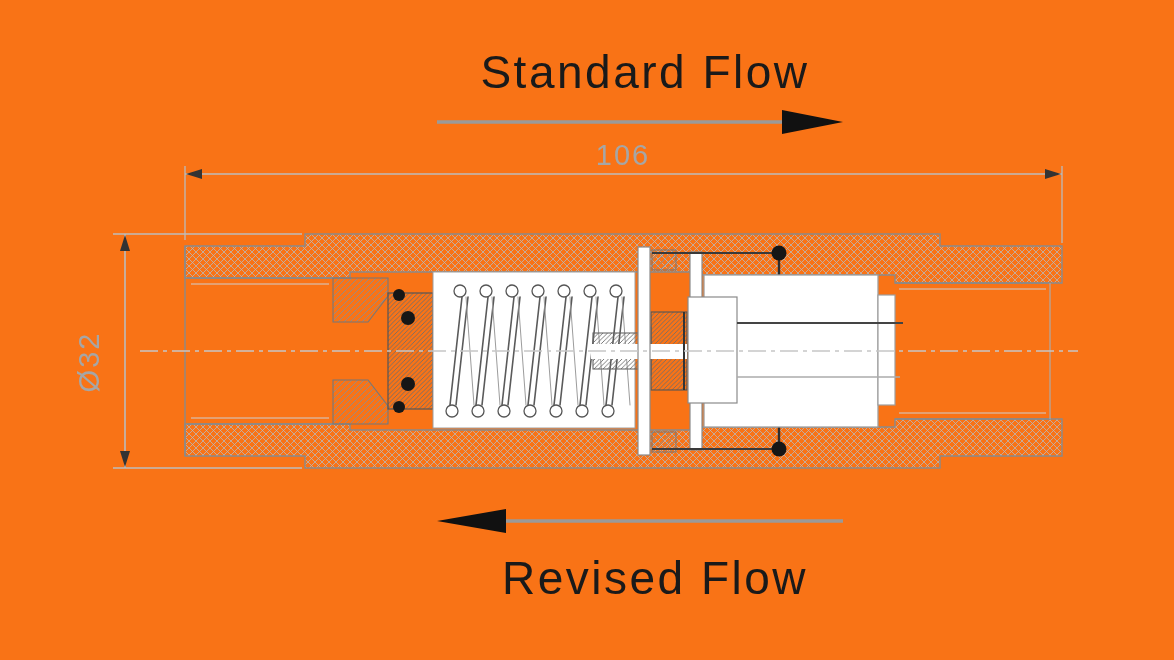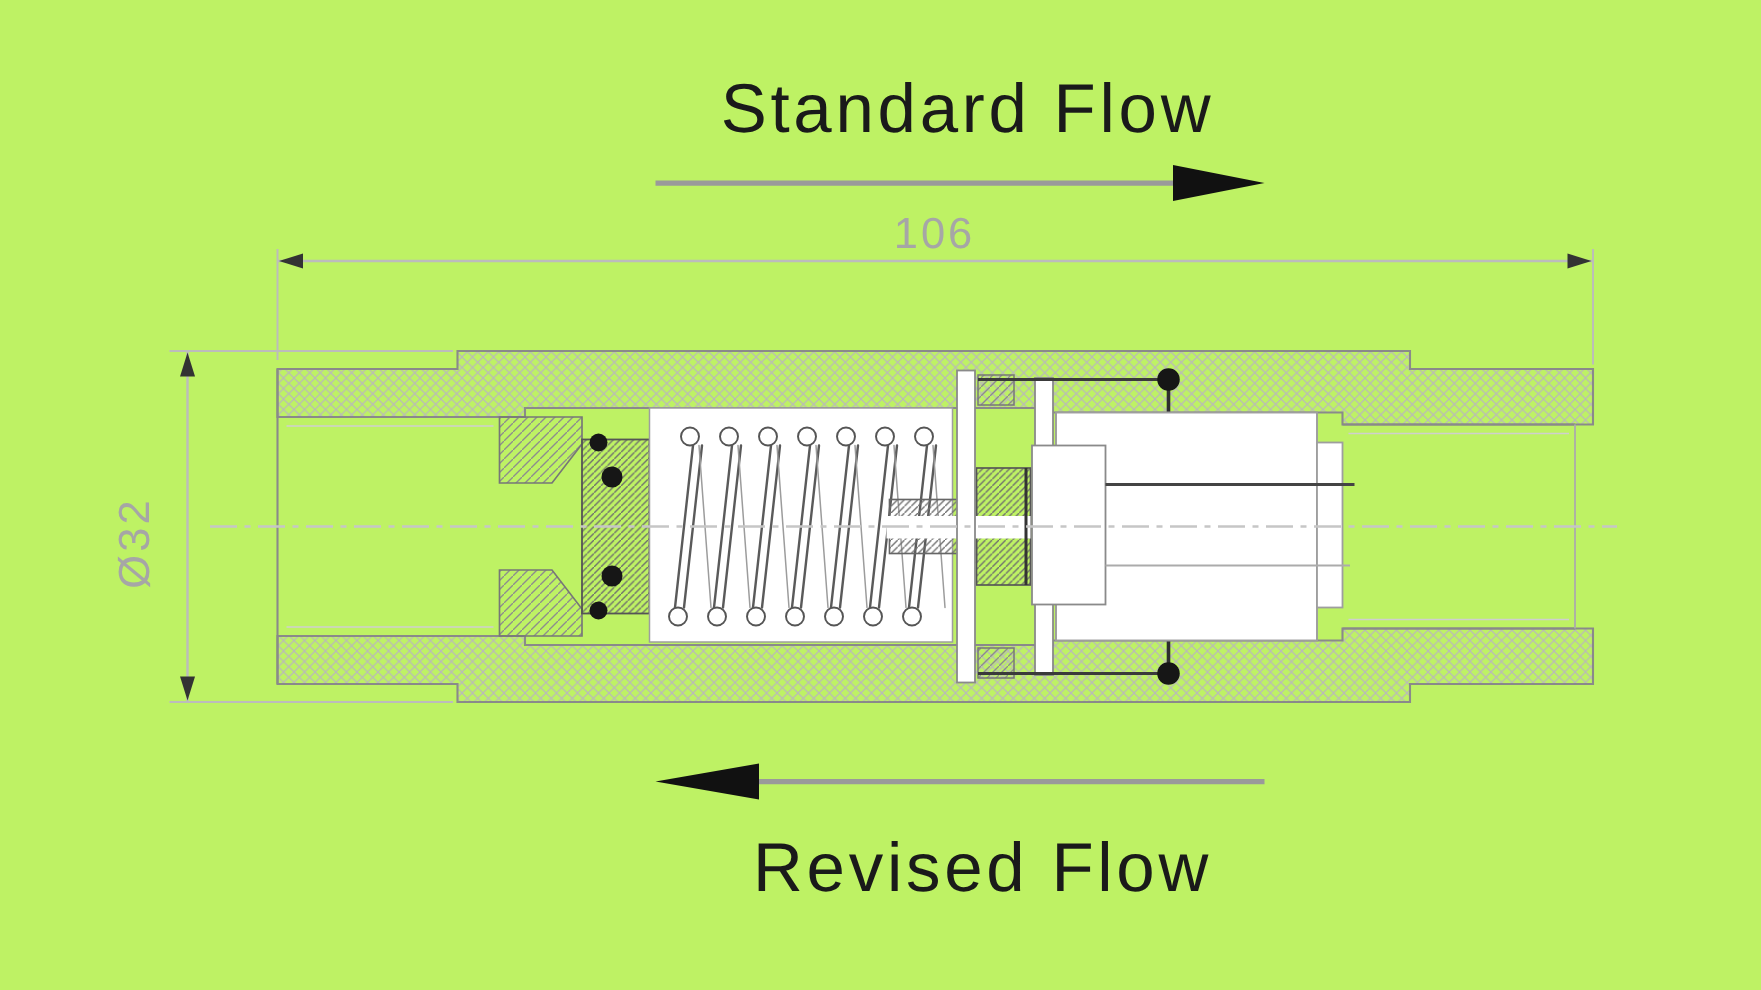--- a/index.html
+++ b/index.html
@@ -1,16 +1,16 @@
 <!DOCTYPE html>
 <html><head>
 <meta charset="utf-8">
 <style>
   html,body{margin:0;padding:0;background:#ffffff;}
-  .canvas{position:relative;width:1174px;height:660px;background:#bef264;overflow:hidden;}
+  .canvas{position:relative;width:1174px;height:660px;background:#f97316;overflow:hidden;}
   svg{display:block;}
   .lbl{font-family:"Liberation Sans", sans-serif;}
   .flow-label{font-size:46px;letter-spacing:2.5px;}
   .dim-label{font-size:29px;letter-spacing:2px;}
 </style>
 </head>
 <body>
 
 <div class="canvas">
 <svg width="1174" height="660" viewBox="0 0 1174 660">

